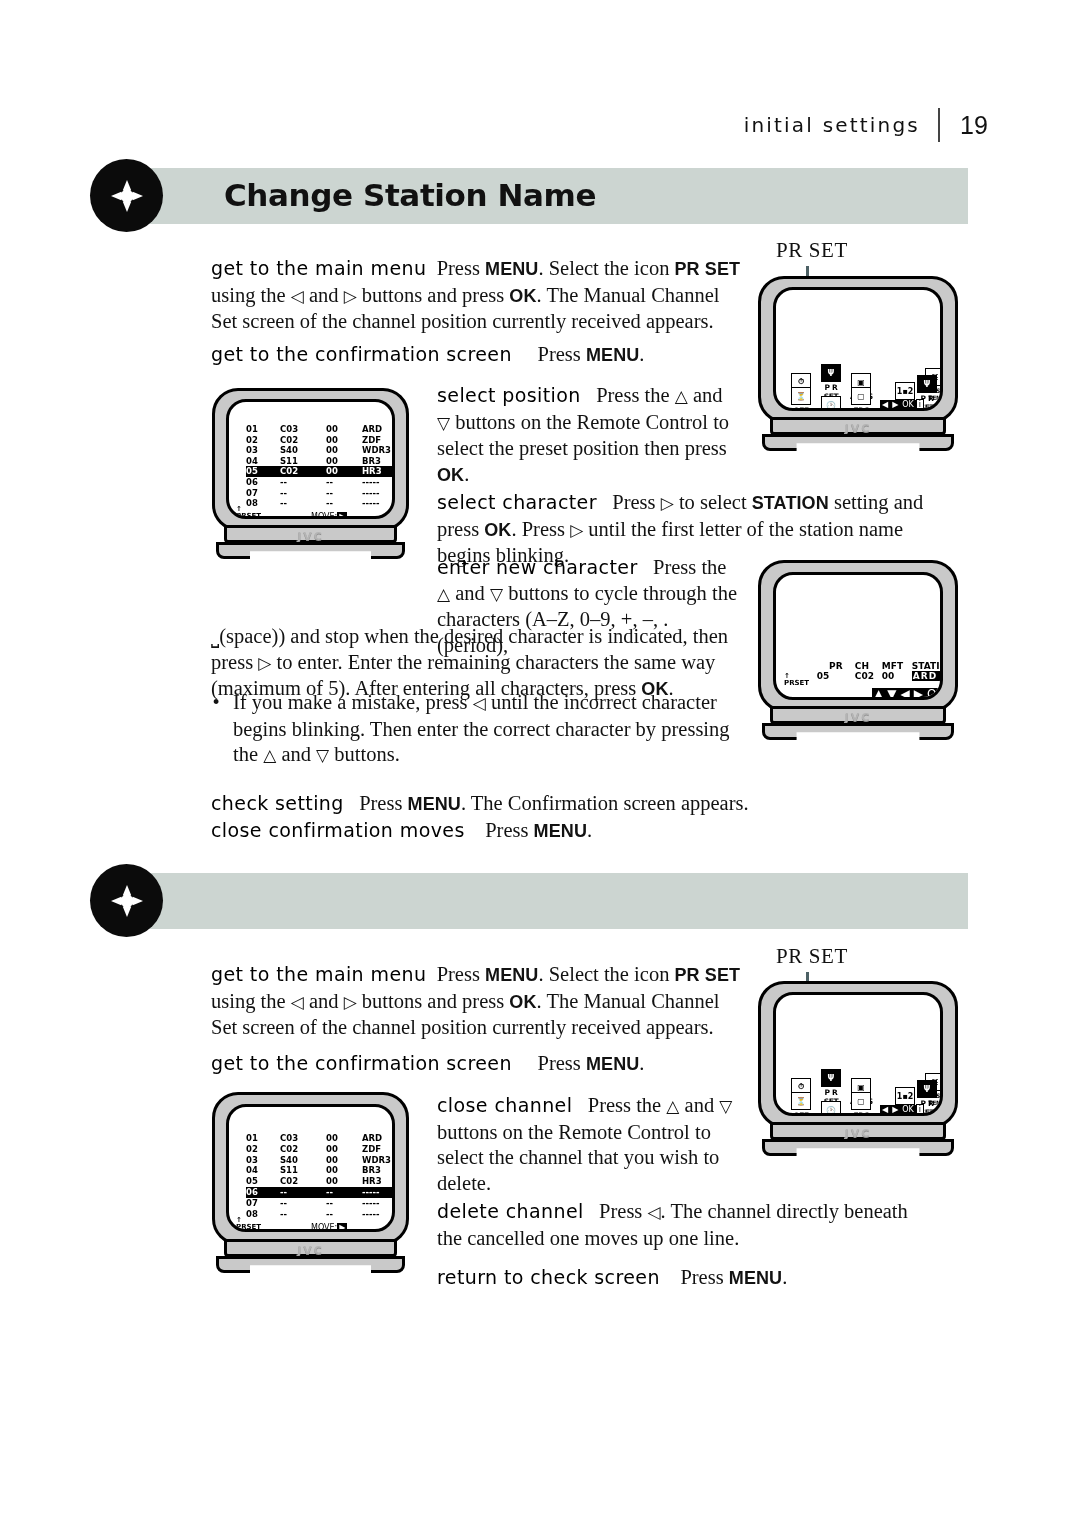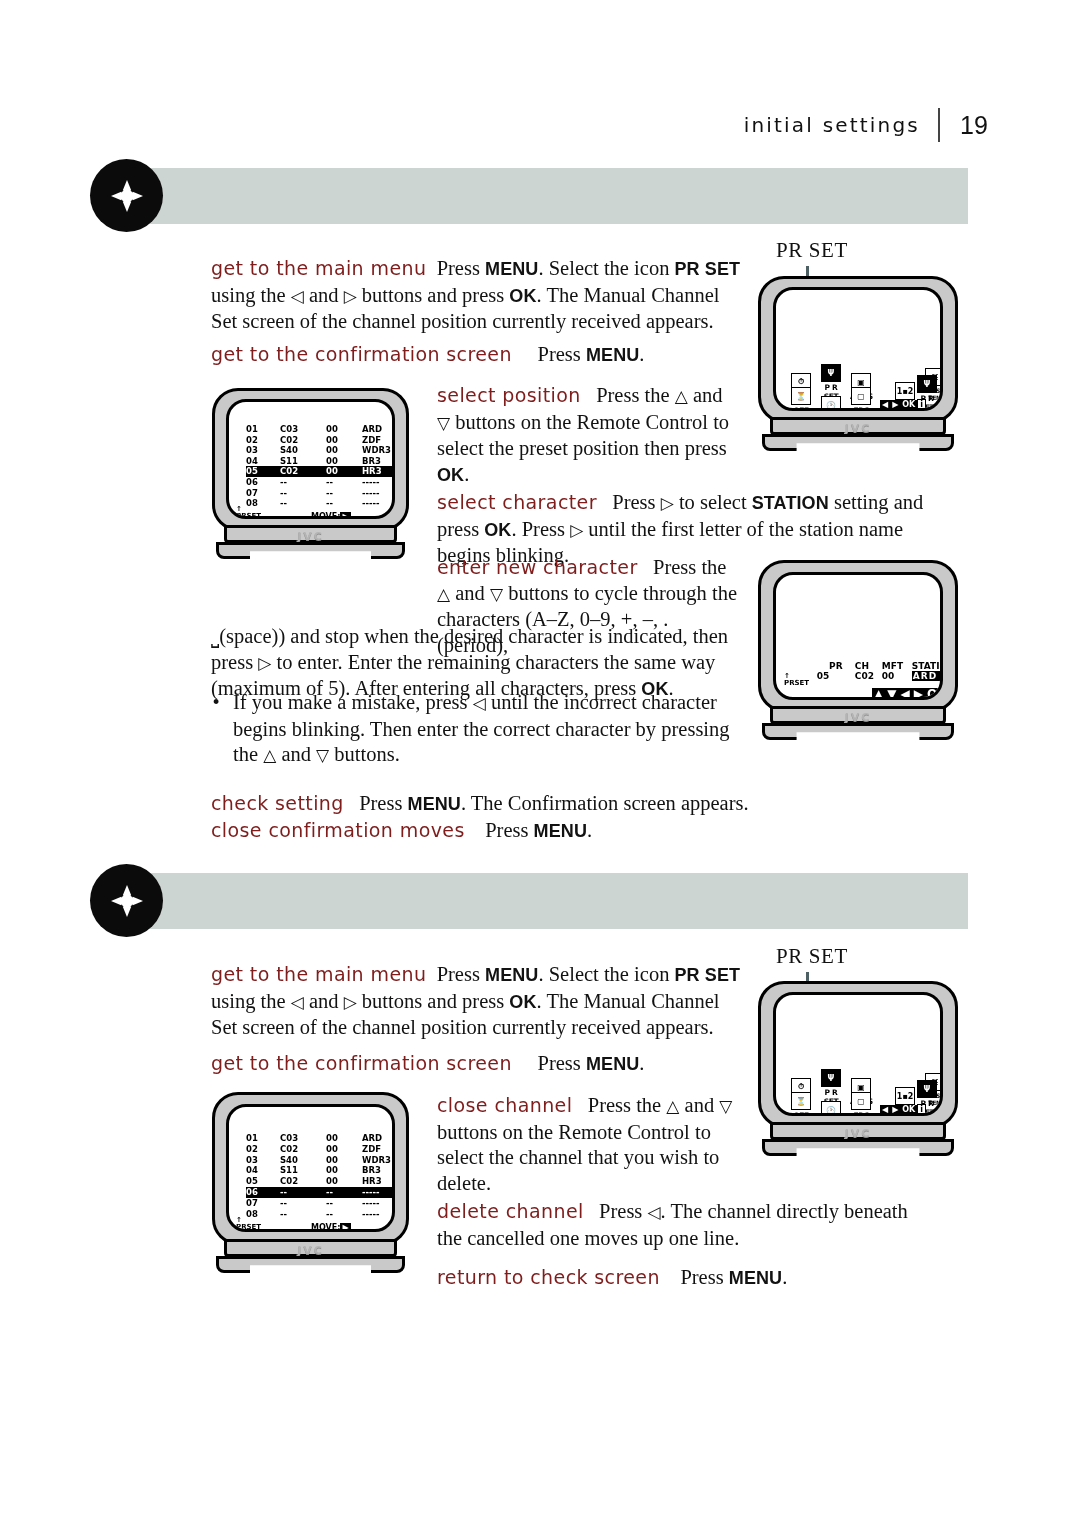--- a/index.html
+++ b/index.html
@@ -55,21 +55,21 @@
   .txt{
     position:absolute;
     font-family:"Liberation Serif", serif;
     font-size:20.5px;
     line-height:25.6px;
     color:#121212;
     text-align:left;
   }
   .lead{
     font-family:"DejaVu Sans", sans-serif;
-    font-size:19px; letter-spacing:0.4px; color:#7f1d1d;
+    font-size:19px; letter-spacing:0.4px; color:#000000;
   }
   b.k{ font-family:Liberation Sans, sans-serif; font-weight:bold; font-size:18px; letter-spacing:0.1px;}
   .tri{ font-family:"DejaVu Sans", sans-serif; font-size:17px; }
   .bullet-row{ display:flex; gap:12px; }
   .bullet-row .dot{ width:10px; flex:0 0 10px; text-align:center; }
 
   
   .tv{ position:absolute; }
   .tv .case{
     position:absolute; left:0; top:0; width:100%;
@@ -113,21 +113,21 @@
 
   .prset-mark{
     position:absolute;
     font-family:"DejaVu Sans", sans-serif; font-weight:bold;
     line-height:1;
   }
   .prset-mark .ant{ display:block; }
 
   .osd-hint{
     position:absolute;
-    font-family:"DejaVu Sans", sans-serif; font-weight:bold;
+    font-family:"DejaVu Sans", sans-serif; font-weight:normal;
     color:#000; white-space:nowrap;
   }
   .keycap{
     display:inline-block; background:#000; color:#fff;
     padding:0 2px; margin:0 0px; line-height:1.15;
   }
   .keycap.lt{ background:#fff; color:#000; border:1px solid #000;}
 
   
   .iconrow{ position:absolute; display:flex; align-items:flex-end; }
@@ -173,20 +173,21 @@
     <svg width="40" height="40" viewBox="0 0 40 40" aria-hidden="true">
       <g fill="#ffffff">
         <path d="M20 4 L24.2 14.2 L20 17 L15.8 14.2 Z"></path>
         <path d="M20 36 L15.8 25.8 L20 23 L24.2 25.8 Z"></path>
         <path d="M4 20 L14.2 15.8 L17 20 L14.2 24.2 Z"></path>
         <path d="M36 20 L25.8 24.2 L23 20 L25.8 15.8 Z"></path>
         <circle cx="20" cy="20" r="6.4"></circle>
       </g>
     </svg>
   </div>
+  <div class="band-title">Change Station Name</div>
 </div>
 
 <div class="txt" style="top:256px; left:211px; width:530px;">
   <span class="lead">get to the main menu</span>&nbsp;
   Press <b class="k">MENU</b>. Select the icon <b class="k">PR SET</b> using the <span class="tri">◁</span> and <span class="tri">▷</span> buttons and press <b class="k">OK</b>. The Manual Channel Set screen of the channel position currently received appears.
 </div>
 
 <div class="txt" style="top:342px; left:211px; width:530px;">
   <span class="lead">get to the confirmation screen</span>
   &nbsp;&nbsp;&nbsp;&nbsp;Press <b class="k">MENU</b>.

